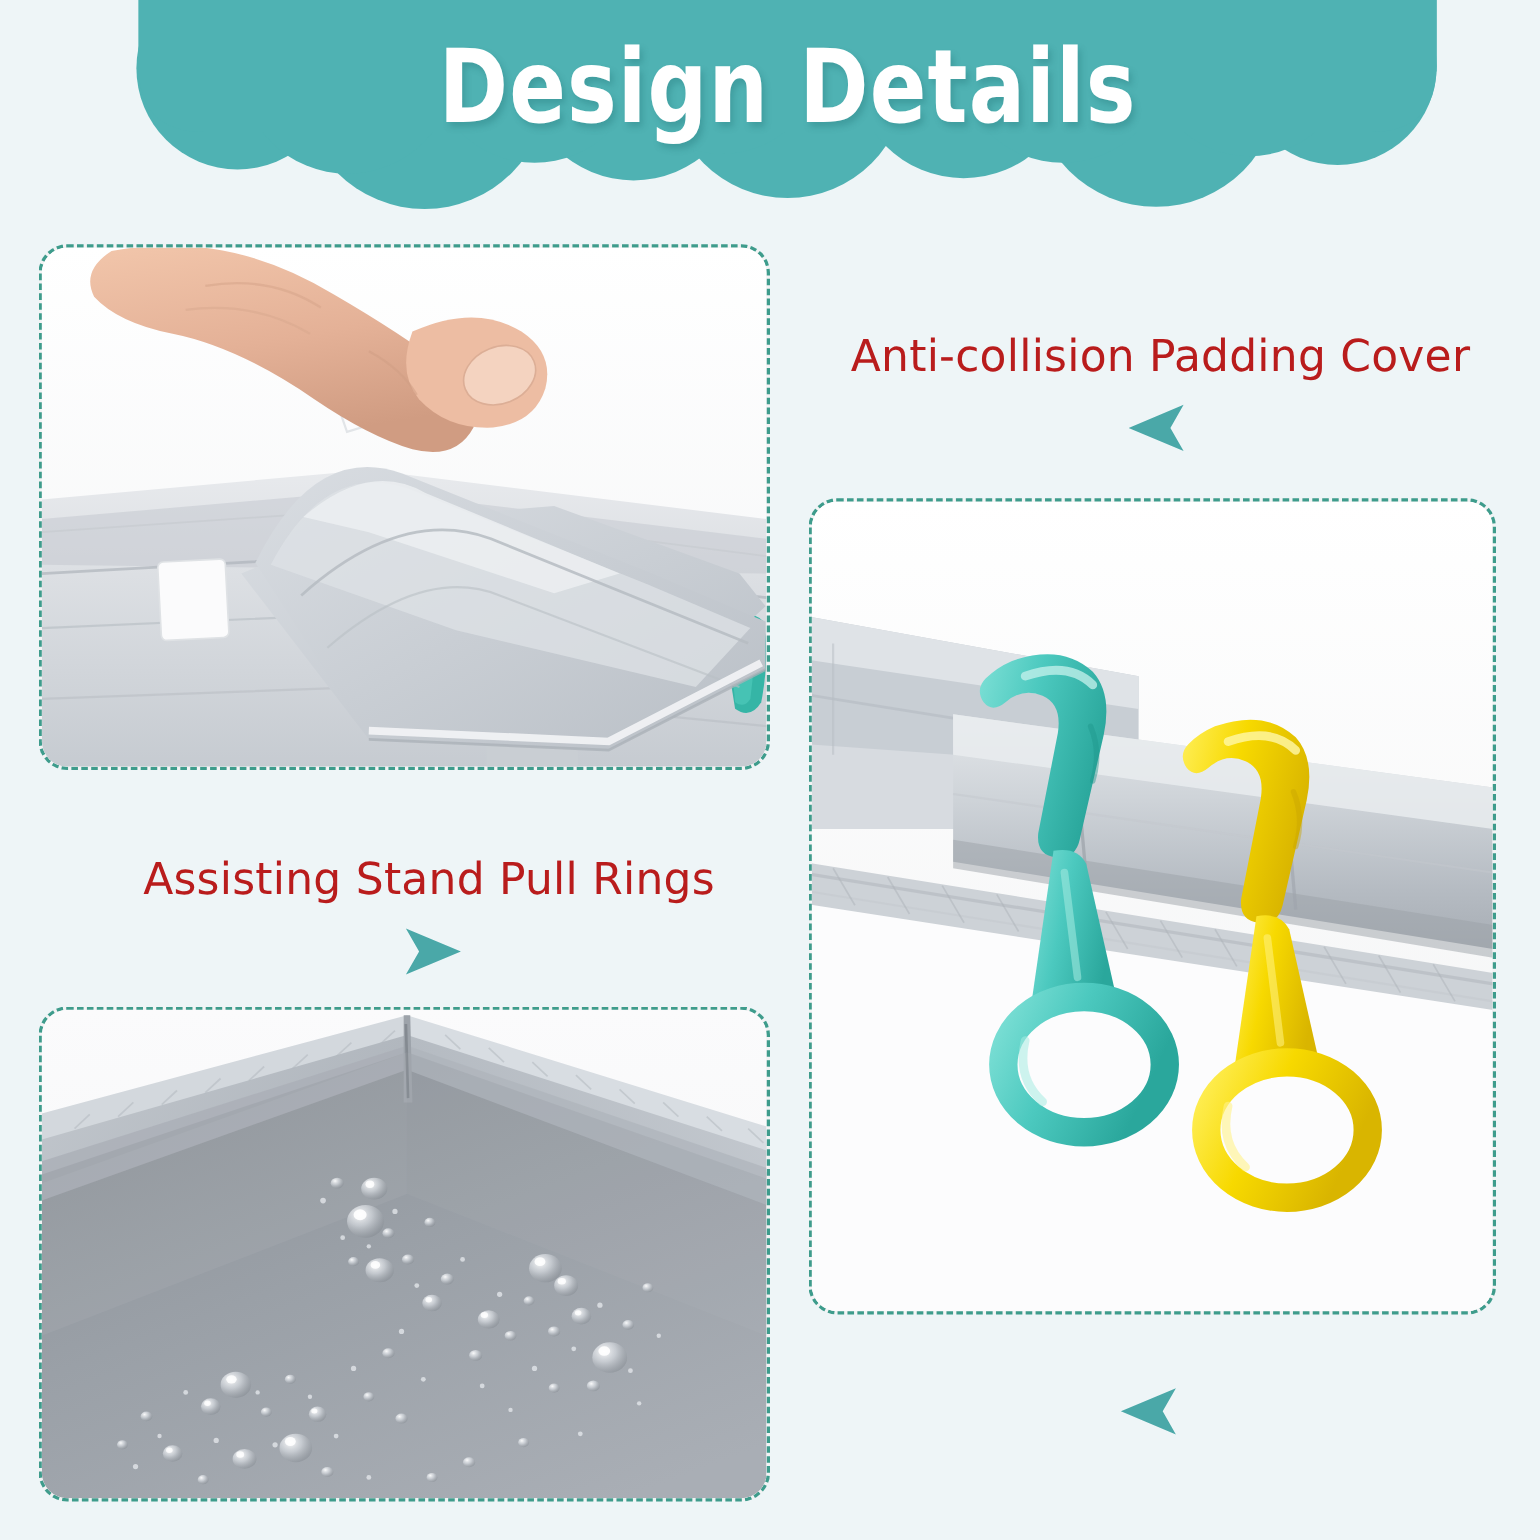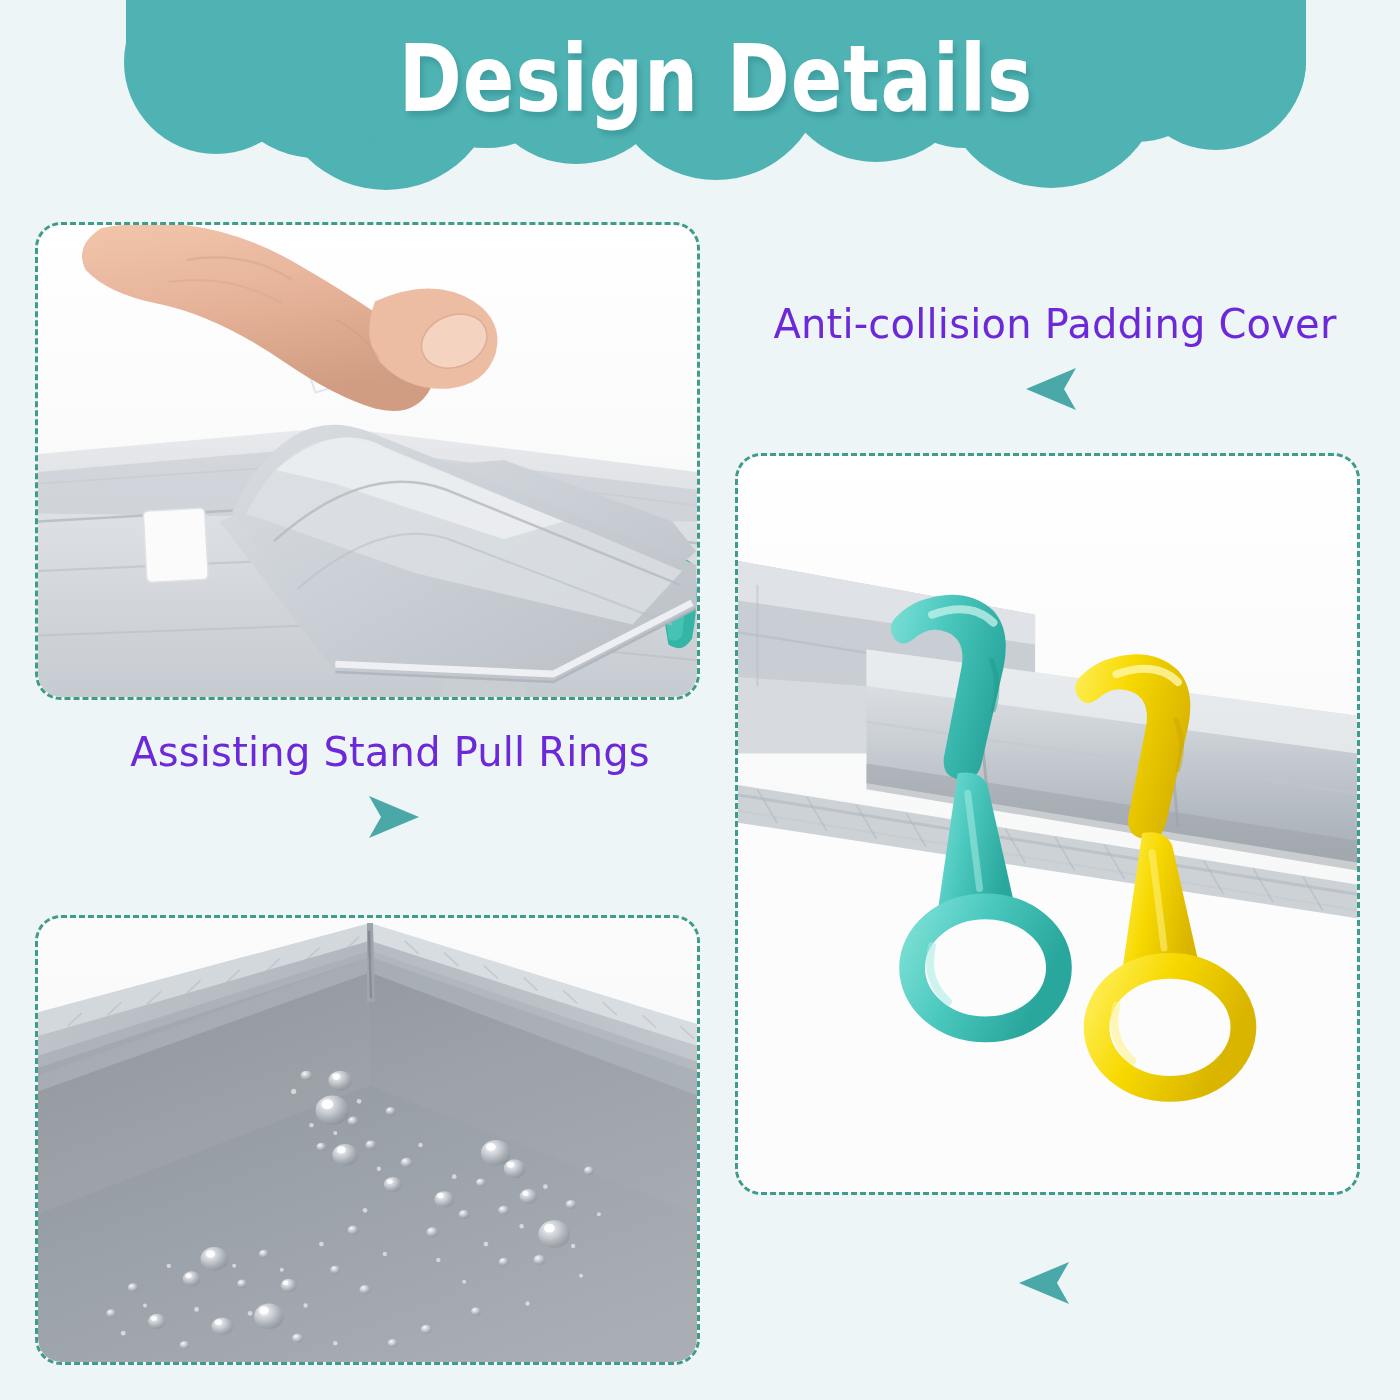--- a/index.html
+++ b/index.html
@@ -61,32 +61,32 @@
     border-radius: 23px;
   }
 
   #panel-padding-cover   { left: 35px;  top: 222px; width: 665px;  height: 478px; }
   #panel-pull-rings      { left: 735px; top: 453px; width: 625px;  height: 742px; }
   #panel-oxford-fabric   { left: 35px;  top: 915px; width: 665px;  height: 450px; }
 
   
   .label-block { position: absolute; text-align: center; }
   .label-text {
-    color: #6d28d9;
+    color: #b91c1c;
     font-family: "DejaVu Sans", sans-serif;
     font-size: 40px;
     font-weight: 400;
     letter-spacing: 0.2px;
     white-space: nowrap;
     line-height: 1.1;
   }
   .arrow-wrap { margin-top: 20px; line-height: 0; }
 
   #label-padding-cover { left: 760px; top: 302px; width: 590px; }
-  #label-pull-rings    { left: 110px; top: 730px; width: 560px; }
+  #label-pull-rings    { left: 110px; top: 778px; width: 560px; }
   #label-oxford-fabric { left: 735px; top: 1240px; width: 625px; }
 </style>
 </head>
 <body>
 
 <div id="header-cloud">
   <svg width="1400" height="200" viewBox="0 0 1400 200">
     <g fill="#4fb2b3">
       <rect x="110" y="-60" width="1180" height="125"></rect>
       <circle cx="200" cy="62" r="92"></circle>

